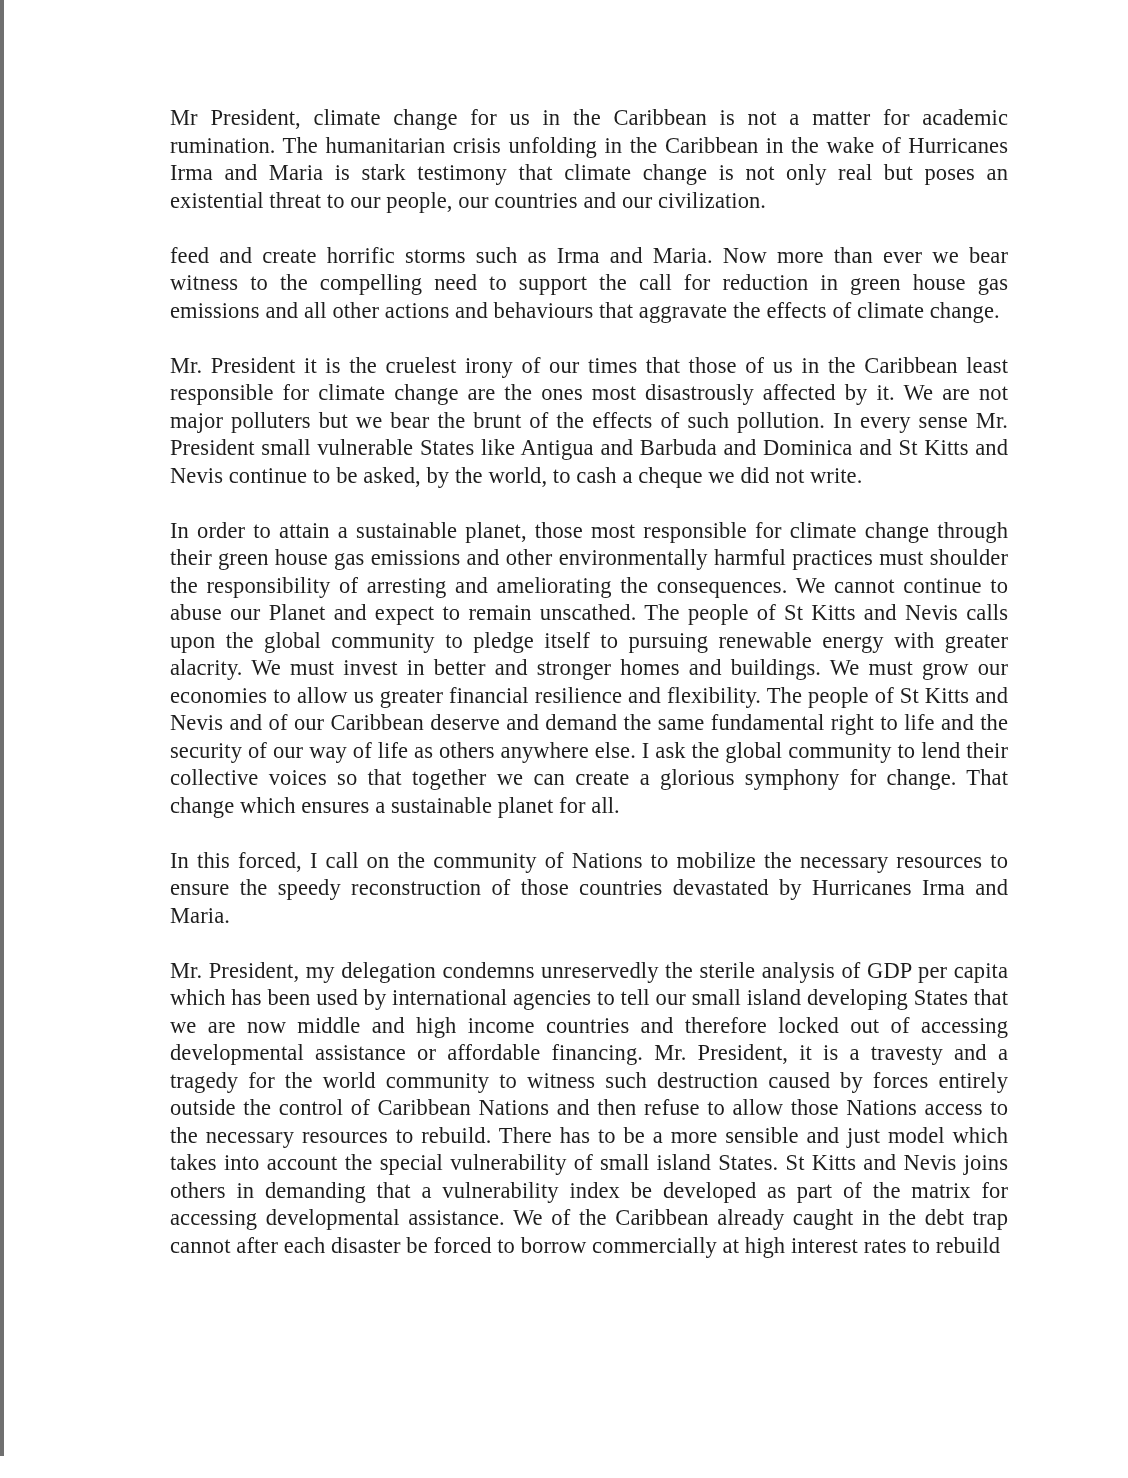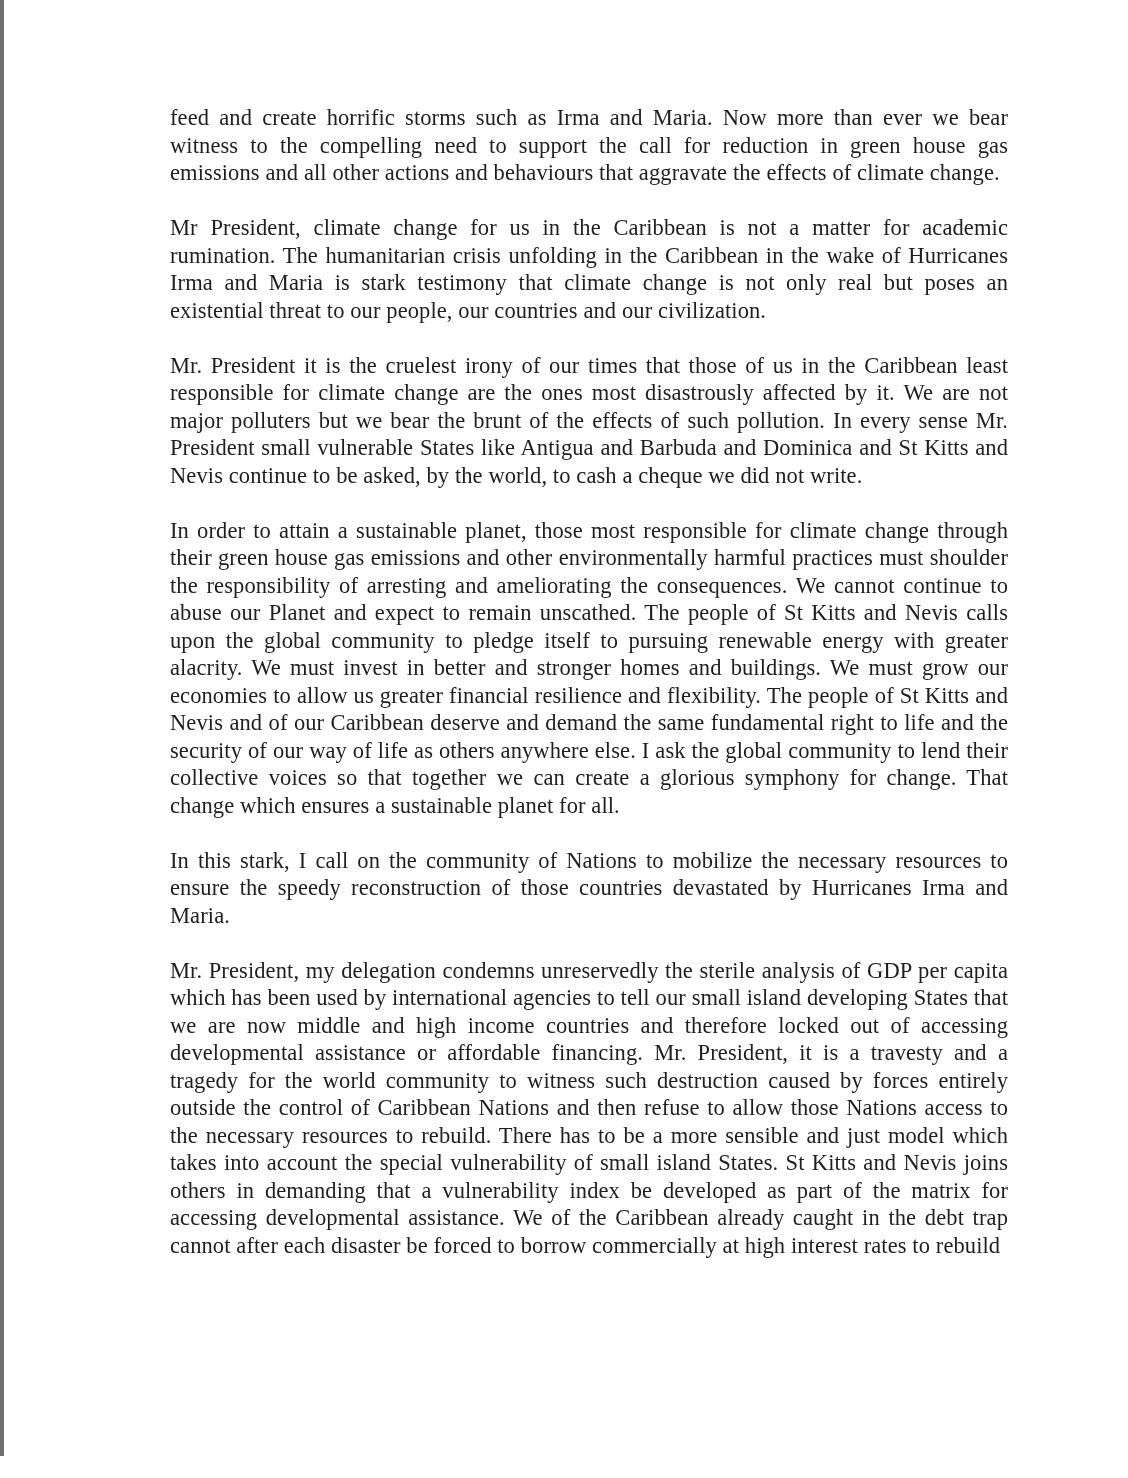--- a/index.html
+++ b/index.html
@@ -40,20 +40,20 @@
   .para:last-child {
     margin-bottom: 12px;
   }
 </style>
 </head>
 <body>
 
 <div class="page">
   <div class="scan-edge"></div>
   <div class="text-block">
+    <p class="para">Mr President, climate change for us in the Caribbean is not a matter for academic rumination. The humanitarian crisis unfolding in the Caribbean in the wake of Hurricanes Irma and Maria is stark testimony that climate change is not only real but poses an existential threat to our people, our countries and our civilization.</p>
     <p class="para">feed and create horrific storms such as Irma and Maria. Now more than ever we bear witness to the compelling need to support the call for reduction in green house gas emissions and all other actions and behaviours that aggravate the effects of climate change.</p>
-    <p class="para">Mr President, climate change for us in the Caribbean is not a matter for academic rumination. The humanitarian crisis unfolding in the Caribbean in the wake of Hurricanes Irma and Maria is stark testimony that climate change is not only real but poses an existential threat to our people, our countries and our civilization.</p>
     <p class="para">Mr. President it is the cruelest irony of our times that those of us in the Caribbean least responsible for climate change are the ones most disastrously affected by it. We are not major polluters but we bear the brunt of the effects of such pollution. In every sense Mr. President small vulnerable States like Antigua and Barbuda and Dominica and St Kitts and Nevis continue to be asked, by the world, to cash a cheque we did not write.</p>
     <p class="para">In order to attain a sustainable planet, those most responsible for climate change through their green house gas emissions and other environmentally harmful practices must shoulder the responsibility of arresting and ameliorating the consequences.  We cannot continue to abuse our Planet and expect to remain unscathed. The people of St Kitts and Nevis calls upon the global community to pledge itself to pursuing renewable energy with greater alacrity. We must invest in better and stronger homes and buildings. We must grow our economies to allow us greater financial resilience and flexibility. The people of St Kitts and Nevis and of our Caribbean deserve and demand the same fundamental right to life and the security of our way of life as others anywhere else. I ask the global community to lend their collective voices so that together we can create a glorious symphony for change. That change which ensures a sustainable planet for all.</p>
-    <p class="para">In this stark, I call on the community of Nations to mobilize the necessary resources to ensure the speedy reconstruction of those countries devastated by Hurricanes Irma and Maria.</p>
+    <p class="para">In this forced, I call on the community of Nations to mobilize the necessary resources to ensure the speedy reconstruction of those countries devastated by Hurricanes Irma and Maria.</p>
     <p class="para">Mr. President, my delegation condemns unreservedly the sterile analysis of GDP per capita which has been used by international agencies to tell our small island developing States that we are now middle and high income countries and therefore locked out of accessing developmental assistance or affordable financing. Mr. President, it is a travesty and a tragedy for the world community to witness such destruction caused by forces entirely outside the control of Caribbean Nations and then refuse to allow those Nations access to the necessary resources to rebuild. There has to be a more sensible and just model which takes into account the special vulnerability of small island States. St Kitts and Nevis joins others in demanding that a vulnerability index be developed as part of the matrix for accessing developmental assistance. We of the Caribbean already caught in the debt trap cannot after each disaster be forced to borrow commercially at high interest rates to rebuild</p>
   </div>
 </div>
 
 </body></html>

